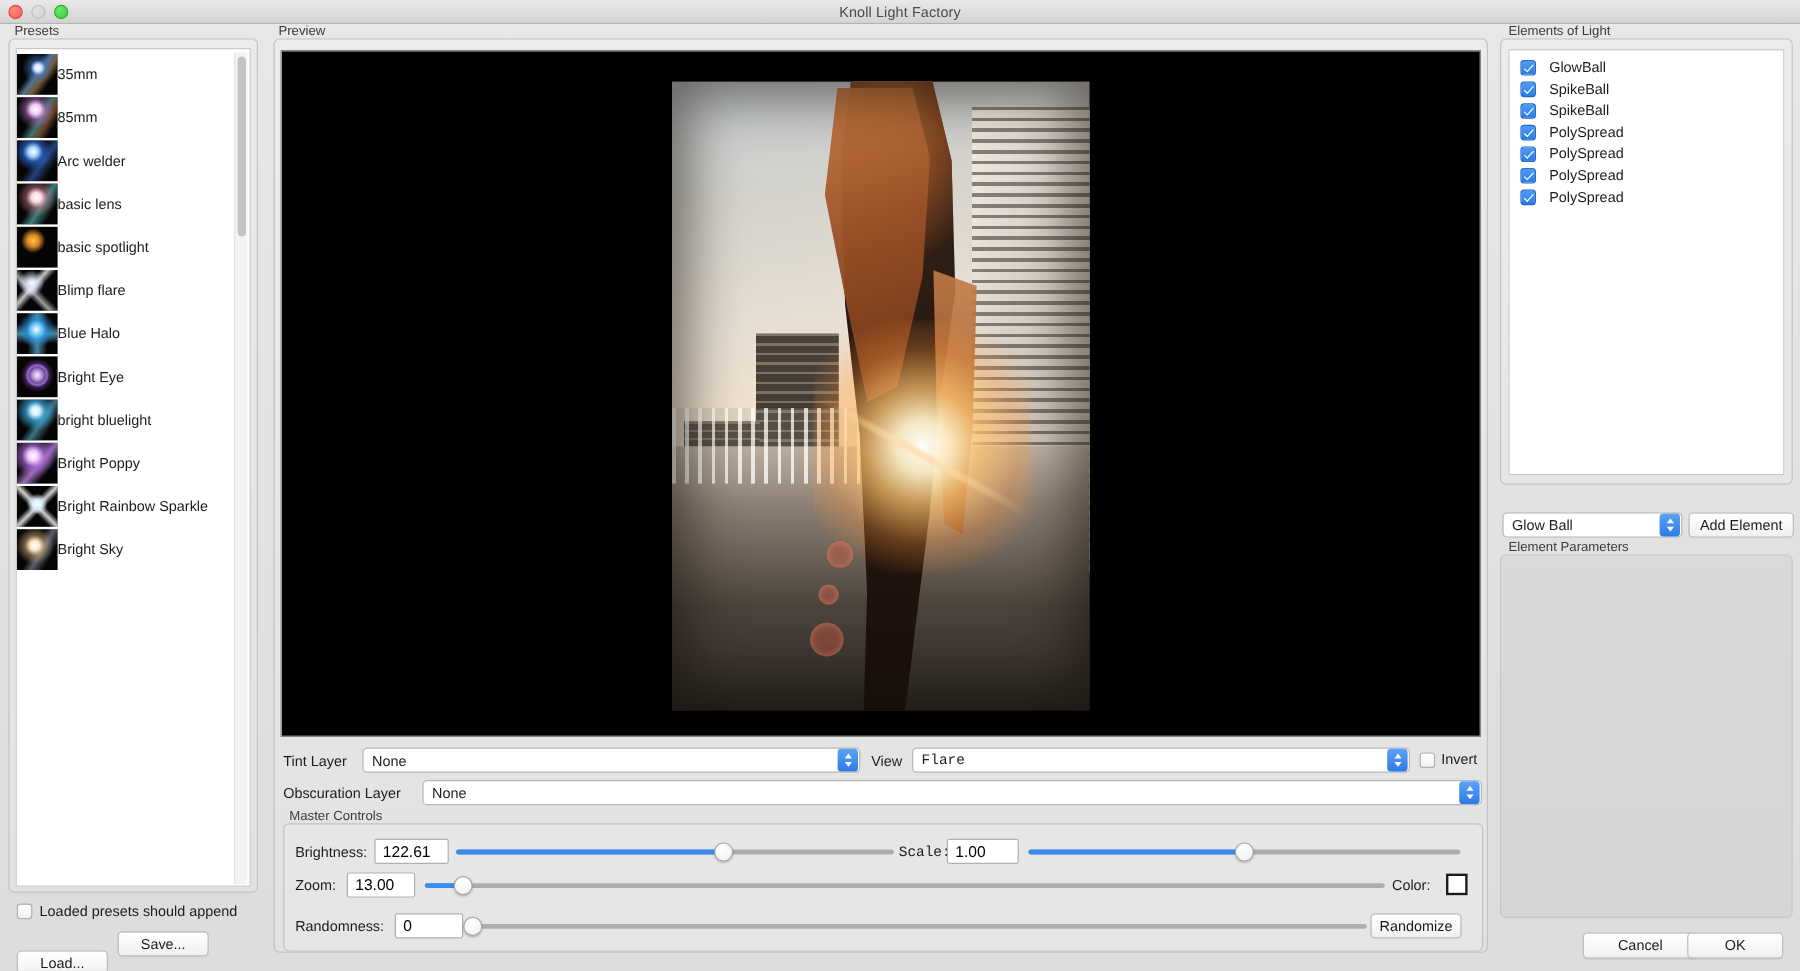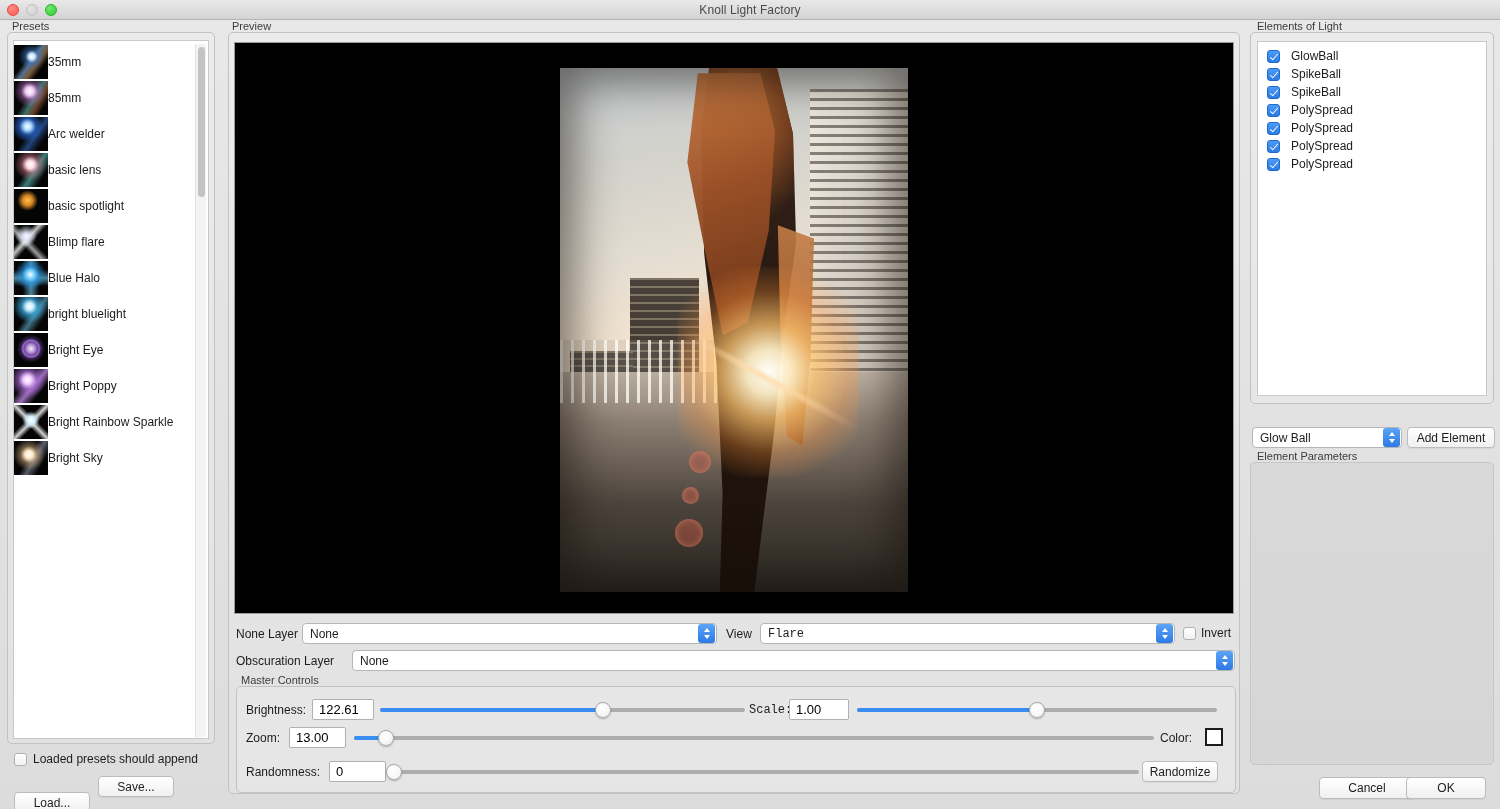--- a/index.html
+++ b/index.html
@@ -419,26 +419,26 @@
         </div>
         <div class="preset-item">
           <div class="preset-thumb" style="background-image: radial-gradient(circle at 36% 32%, rgb(255, 255, 255) 0%, rgba(230, 235, 255, 0.9) 10%, rgba(120, 140, 200, 0) 34%), linear-gradient(132deg, rgba(255, 255, 255, 0) 30%, rgba(255, 255, 255, 0.75) 40%, rgba(255, 255, 255, 0) 52%), linear-gradient(46deg, rgba(255, 255, 255, 0) 32%, rgba(255, 255, 255, 0.6) 42%, rgba(255, 255, 255, 0) 54%);"></div>
           <div class="preset-name">Blimp flare</div>
         </div>
         <div class="preset-item">
           <div class="preset-thumb" style="background-image: radial-gradient(circle at 48% 40%, rgb(255, 255, 255) 0%, rgb(127, 212, 255) 14%, rgba(40, 150, 230, 0.7) 30%, rgba(5, 20, 45, 0) 58%), linear-gradient(90deg, rgba(80, 200, 255, 0) 26%, rgba(120, 215, 255, 0.6) 50%, rgba(80, 200, 255, 0) 74%), linear-gradient(0deg, rgba(80, 200, 255, 0) 26%, rgba(120, 215, 255, 0.6) 50%, rgba(80, 200, 255, 0) 74%);"></div>
           <div class="preset-name">Blue Halo</div>
         </div>
         <div class="preset-item">
+          <div class="preset-thumb" style="background-image: radial-gradient(circle at 50% 46%, rgba(255, 255, 255, 0.95) 0%, rgba(215, 170, 255, 0.85) 16%, rgba(150, 90, 220, 0.55) 30%, rgba(25, 10, 45, 0) 56%), radial-gradient(circle at 50% 46%, rgba(0, 0, 0, 0) 26%, rgba(200, 150, 255, 0.8) 32%, rgba(0, 0, 0, 0) 40%);"></div>
+          <div class="preset-name">Bright Eye</div>
+        </div>
+        <div class="preset-item">
           <div class="preset-thumb" style="background-image: radial-gradient(circle at 46% 28%, rgb(255, 255, 255) 0%, rgb(201, 240, 255) 12%, rgba(60, 180, 235, 0.7) 26%, rgba(5, 20, 35, 0) 54%), linear-gradient(124deg, rgba(60, 180, 235, 0) 44%, rgba(120, 220, 255, 0.5) 58%, rgba(0, 0, 0, 0) 78%);"></div>
           <div class="preset-name">bright bluelight</div>
-        </div>
-        <div class="preset-item">
-          <div class="preset-thumb" style="background-image: radial-gradient(circle at 50% 46%, rgba(255, 255, 255, 0.95) 0%, rgba(215, 170, 255, 0.85) 16%, rgba(150, 90, 220, 0.55) 30%, rgba(25, 10, 45, 0) 56%), radial-gradient(circle at 50% 46%, rgba(0, 0, 0, 0) 26%, rgba(200, 150, 255, 0.8) 32%, rgba(0, 0, 0, 0) 40%);"></div>
-          <div class="preset-name">Bright Eye</div>
         </div>
         <div class="preset-item">
           <div class="preset-thumb" style="background-image: radial-gradient(circle at 40% 32%, rgb(255, 255, 255) 0%, rgb(239, 201, 255) 14%, rgba(180, 110, 230, 0.6) 30%, rgba(20, 10, 35, 0) 58%), linear-gradient(130deg, rgba(180, 110, 230, 0) 36%, rgba(215, 150, 255, 0.7) 54%, rgba(120, 70, 180, 0) 74%);"></div>
           <div class="preset-name">Bright Poppy</div>
         </div>
         <div class="preset-item">
           <div class="preset-thumb" style="background-image: radial-gradient(circle at 50% 44%, rgb(255, 255, 255) 0%, rgb(214, 240, 255) 14%, rgba(120, 190, 240, 0) 34%), linear-gradient(45deg, rgba(255, 255, 255, 0) 40%, rgba(255, 255, 255, 0.8) 50%, rgba(255, 255, 255, 0) 60%), linear-gradient(135deg, rgba(255, 255, 255, 0) 40%, rgba(255, 255, 255, 0.8) 50%, rgba(255, 255, 255, 0) 60%);"></div>
           <div class="preset-name">Bright Rainbow Sparkle</div>
         </div>
         <div class="preset-item">
@@ -474,21 +474,21 @@
       <div class="figure-arm"></div>
       <div class="sunburst"></div>
       <div class="streak"></div>
       <div class="ghost g1"></div>
       <div class="ghost g2"></div>
       <div class="ghost g3"></div>
       <div class="photo-vignette"></div>
     </div>
   </div>
 
-  <div class="lbl" id="tint-label">None Layer</div>
+  <div class="lbl" id="tint-label">Tint Layer</div>
   <div class="combo" id="tint-combo">
     <div class="val">None</div>
     <div class="arrows"></div>
   </div>
 
   <div class="lbl" id="view-label">View</div>
   <div class="combo" id="view-combo">
     <div class="val">Flare</div>
     <div class="arrows"></div>
   </div>

